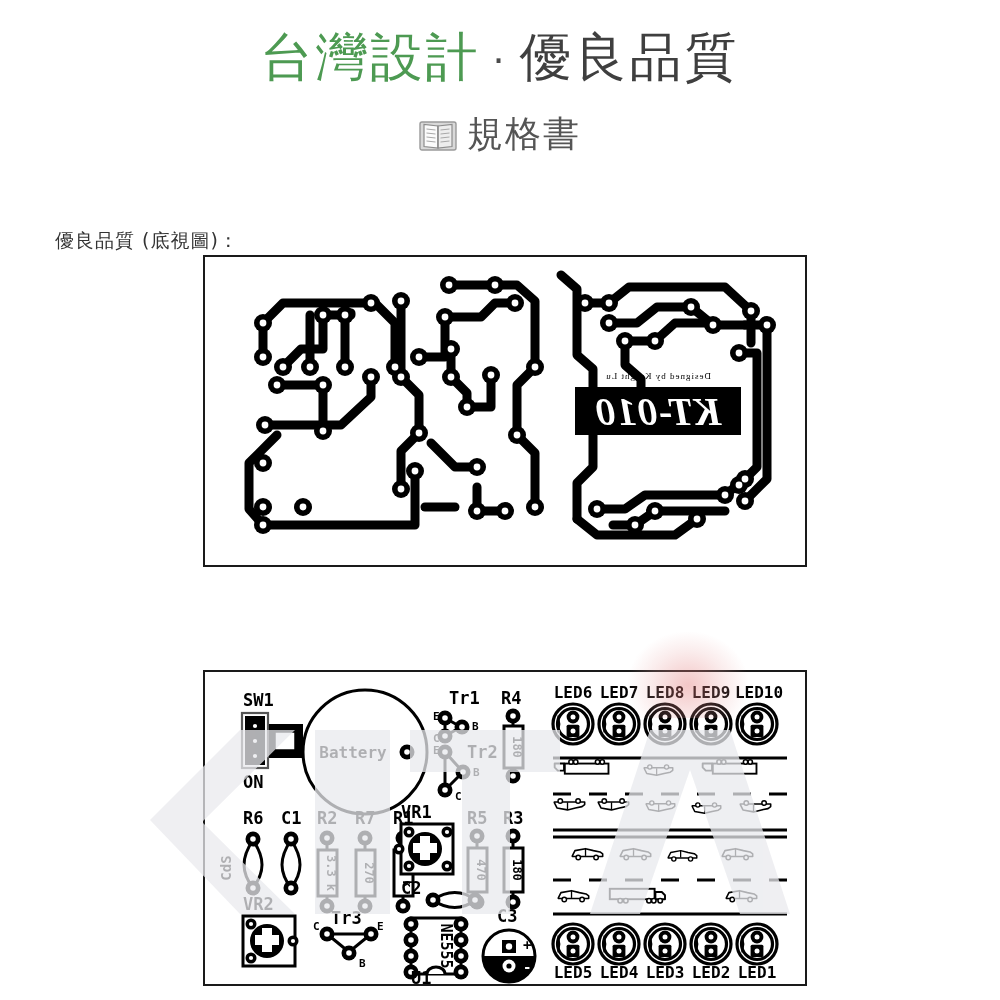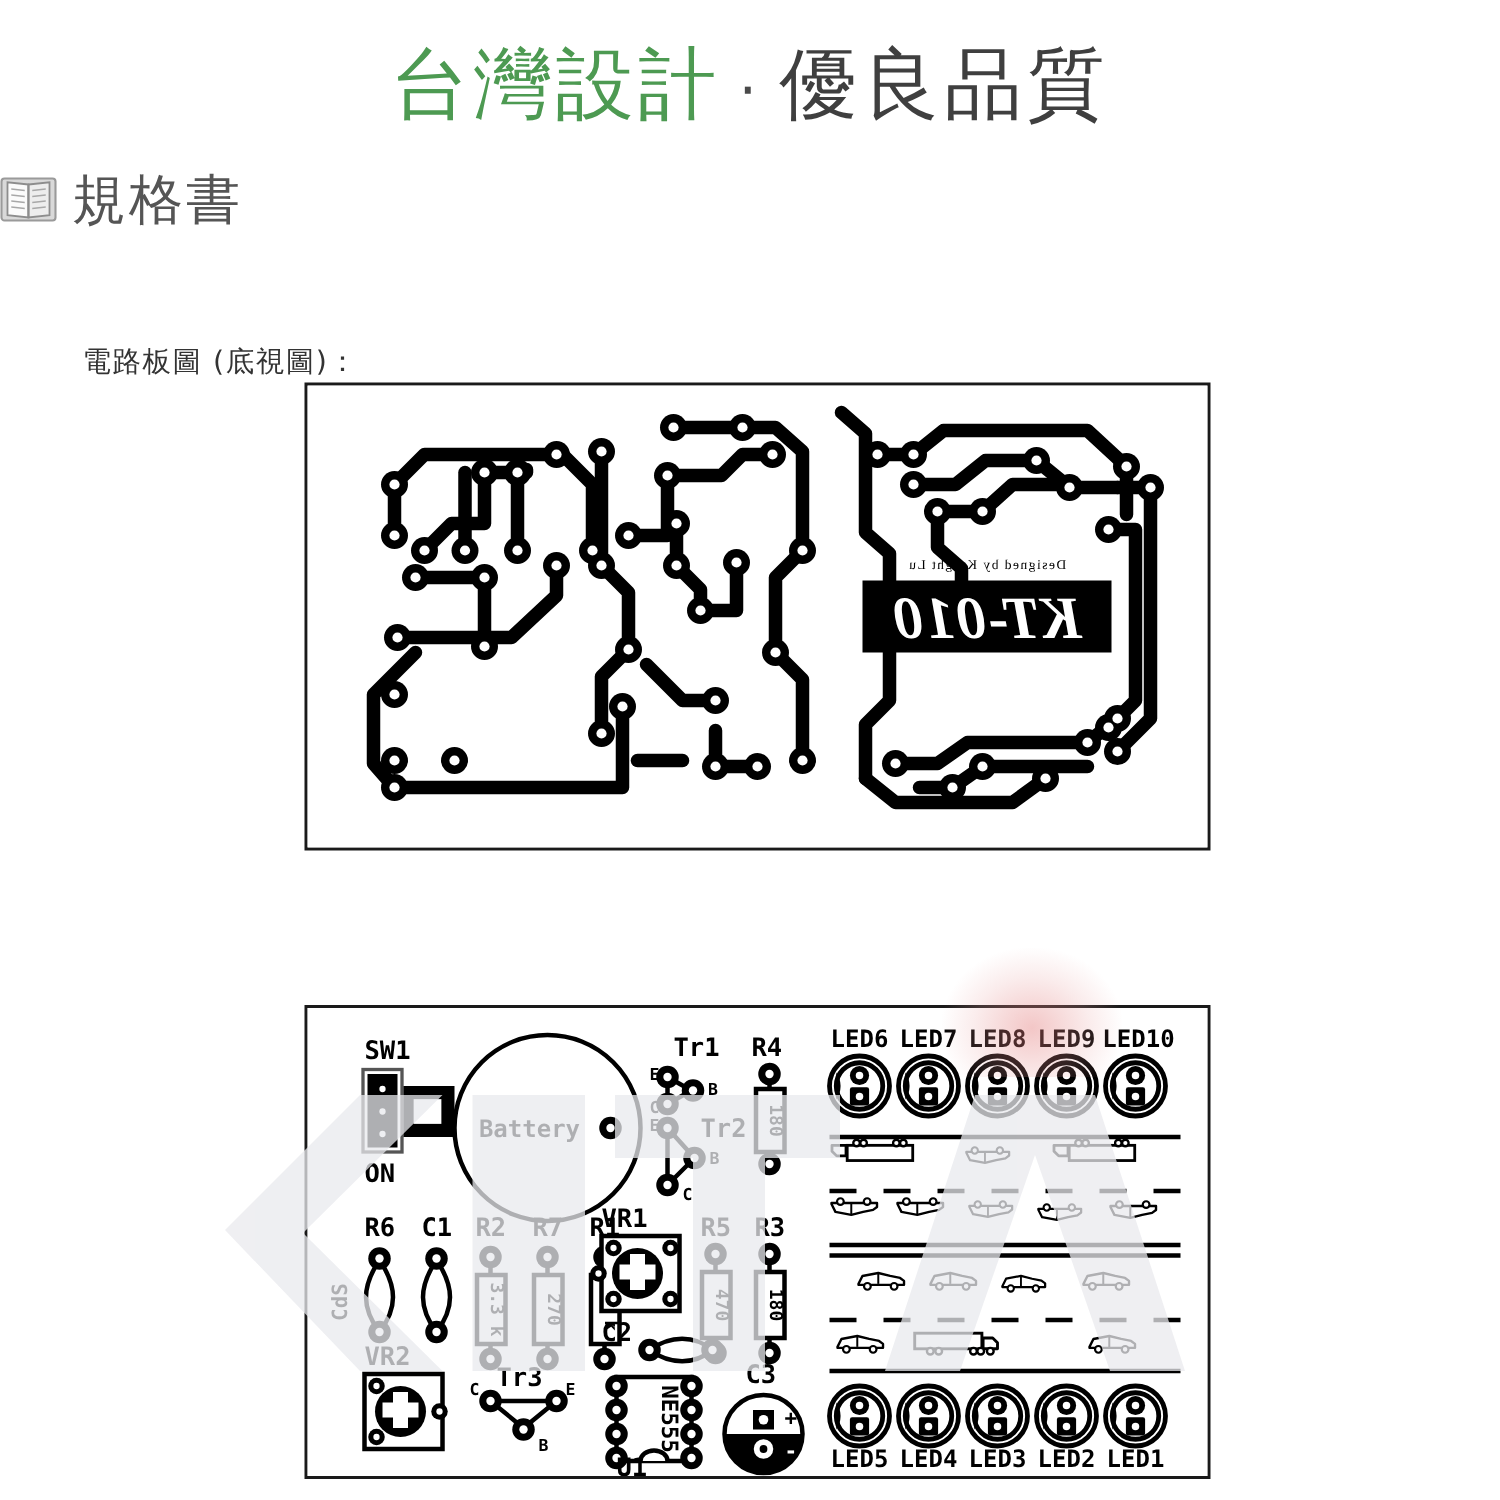--- a/index.html
+++ b/index.html
@@ -18,21 +18,21 @@
     font-family:"DejaVu Sans","Liberation Sans",sans-serif;
     white-space:nowrap;
   }
   .headline .seg-green{color:#4d9a52;}
   .headline .seg-dot{color:#4a4a4a;padding:0 12px;font-size:38px;vertical-align:middle;}
   .headline .seg-dark{color:#3f3f3f;}
 
   .subline{
     margin-top:18px;font-size:36px;color:#555555;letter-spacing:2px;
     font-family:"DejaVu Sans","Liberation Sans",sans-serif;
-    display:flex;align-items:center;justify-content:flex-start;gap:10px;
+    display:flex;align-items:center;justify-content:center;gap:10px;
   }
   .book-icon{display:inline-block;width:38px;height:32px;}
 
   
   .caption{
     position:absolute;font-size:19px;color:#333333;letter-spacing:1px;
     font-family:"DejaVu Sans","Liberation Sans",sans-serif;white-space:nowrap;
   }
   #cap-pcb{left:55px;top:228px;}
   #cap-parts{left:55px;top:602px;}
@@ -74,21 +74,21 @@
             <line x1="21.5" y1="18" x2="30.5" y2="17"></line>
             <line x1="21.5" y1="22" x2="30.5" y2="21"></line>
           </g>
           <line x1="19" y1="6" x2="19" y2="28" stroke="#8d8d8d" stroke-width="1.2"></line>
         </svg>
       </span>
       <span>規格書</span>
     </div>
   </div>
 
-  <div class="caption" id="cap-pcb">電路板圖 (底視圖)：</div>
+  <div class="caption" id="cap-pcb">優良品質 (底視圖)：</div>
 
   <div class="figure" id="fig-pcb">
     <svg viewBox="0 0 600 308">
       <rect x="0" y="0" width="600" height="308" fill="#ffffff"></rect>
       <g fill="none" stroke="#000000" stroke-width="9" stroke-linecap="round" stroke-linejoin="round">
 
         <path d="M26 18 L352 18 L368 8 L560 8 L580 28 L580 250 L556 276 L330 276 L318 288 L40 288 L22 268 L22 40 Z" stroke="#000000" stroke-width="0" fill="none"></path>
 
         <path d="M58 100 L58 66 L78 46 L170 46 L190 66 L190 110"></path>
         <path d="M78 110 L96 92 L118 92 L118 58"></path>

